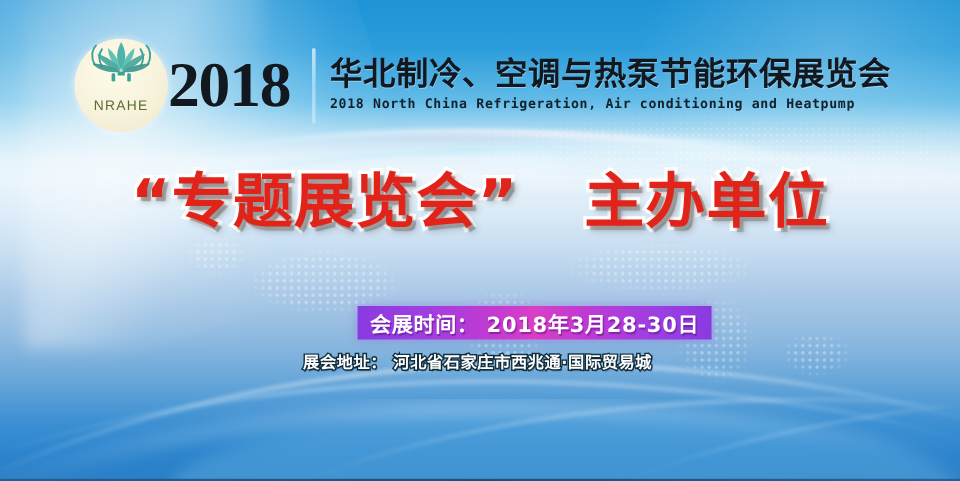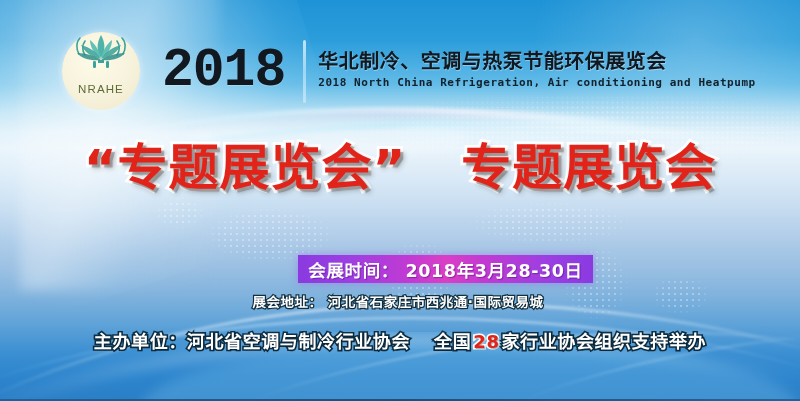--- a/index.html
+++ b/index.html
@@ -142,48 +142,47 @@
     bottom: 15px;
     text-align: center;
     font-size: 11.5px;
     letter-spacing: 1.1px;
     color: #5c6b34;
     font-family: "Liberation Sans", sans-serif;
   }
 
   .year {
     flex: 0 0 auto;
-    margin-left: 22px;
     font-size: 53px;
     font-weight: bold;
     color: #111820;
     letter-spacing: -1px;
     line-height: 1;
-    font-family: Liberation Mono, monospace;
+    font-family: Liberation Serif, serif;
     text-shadow: 0 1px 0 rgba(255,255,255,0.22);
   }
 
   .divider {
     flex: 0 0 3px;
     width: 3px;
     height: 63px;
     margin-left: 18px;
     background: linear-gradient(180deg, #bfe4f7, #9fd6f2 50%, #bfe4f7);
     border-radius: 2px;
   }
 
   .header-titles {
     margin-left: 12px;
     display: flex;
     flex-direction: column;
     justify-content: center;
   }
 
   .title-cn {
-    font-size: 20px;
+    font-size: 27px;
     font-weight: bold;
     color: #111820;
     letter-spacing: 0.5px;
     line-height: 1.08;
     white-space: nowrap;
     font-family: "DejaVu Sans", "Liberation Sans", sans-serif;
     text-shadow: 0.5px 0.5px 0 rgba(255,255,255,0.35);
   }
   .title-en {
     margin-top: 3px;
@@ -418,26 +417,23 @@
 
     <div class="header-titles">
       <div class="title-cn">华北制冷、空调与热泵节能环保展览会</div>
       <div class="title-en">2018 North China Refrigeration, Air conditioning and Heatpump</div>
     </div>
   </div>
 
   <div class="headline">
     <span>“专题展览会”</span>
     <span class="gap"></span>
-    <span>专题展览会</span>
+    <span>主办单位</span>
   </div>
 
   <div class="date-badge">
     <span class="date-badge-text">会展时间： 2018年3月28-30日</span>
   </div>
 
   <div class="address">展会地址： 河北省石家庄市西兆通·国际贸易城</div>
 
-  <div class="organizer">
-    <span class="seg">主办单位：</span><span class="seg">河北省空调与制冷行业协会</span><span class="spacer"></span><span class="seg">全国</span><span class="count">28</span><span class="seg">家行业协会组织支持举办</span>
-  </div>
 
 </div>
 
 </body></html>

